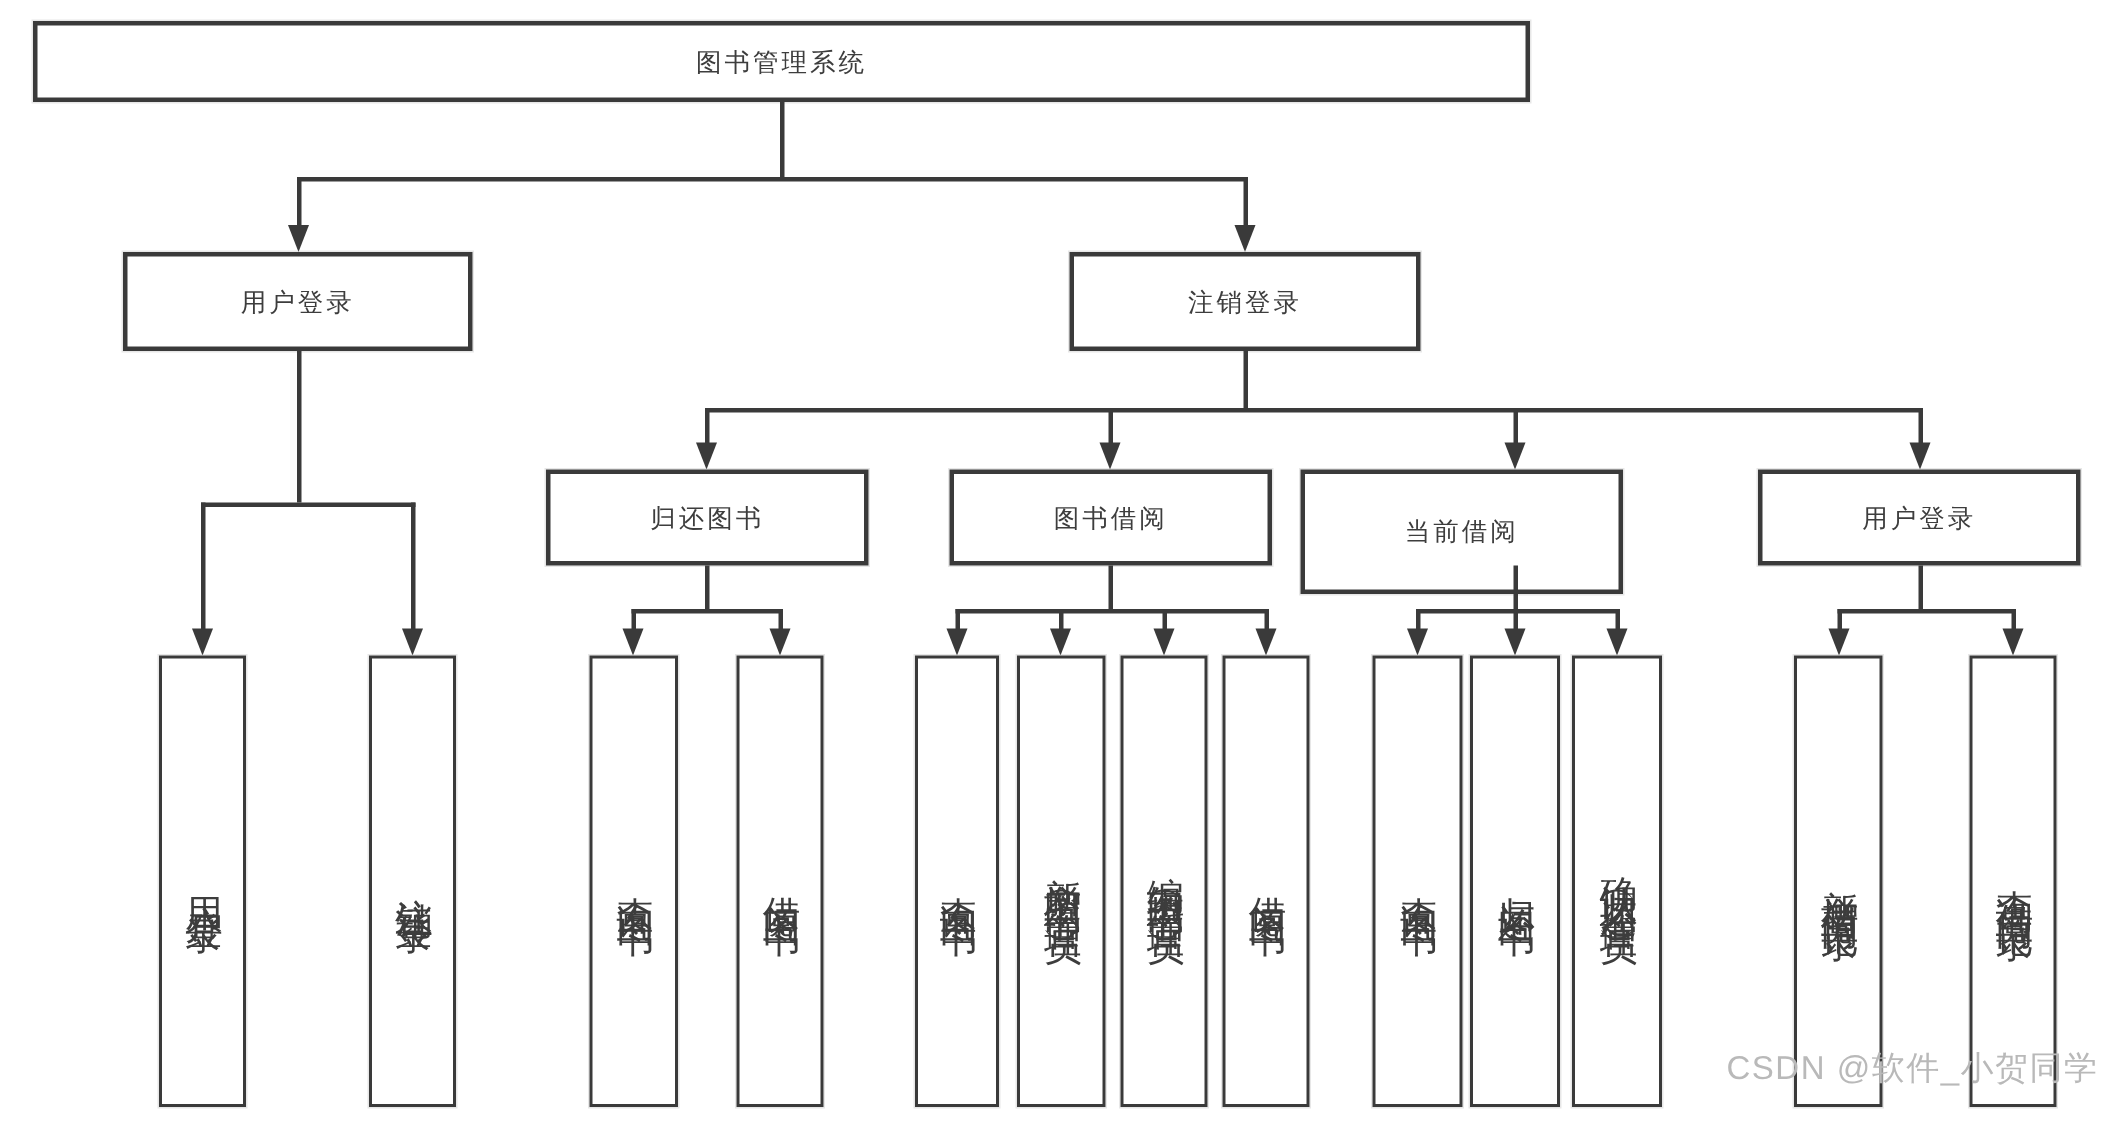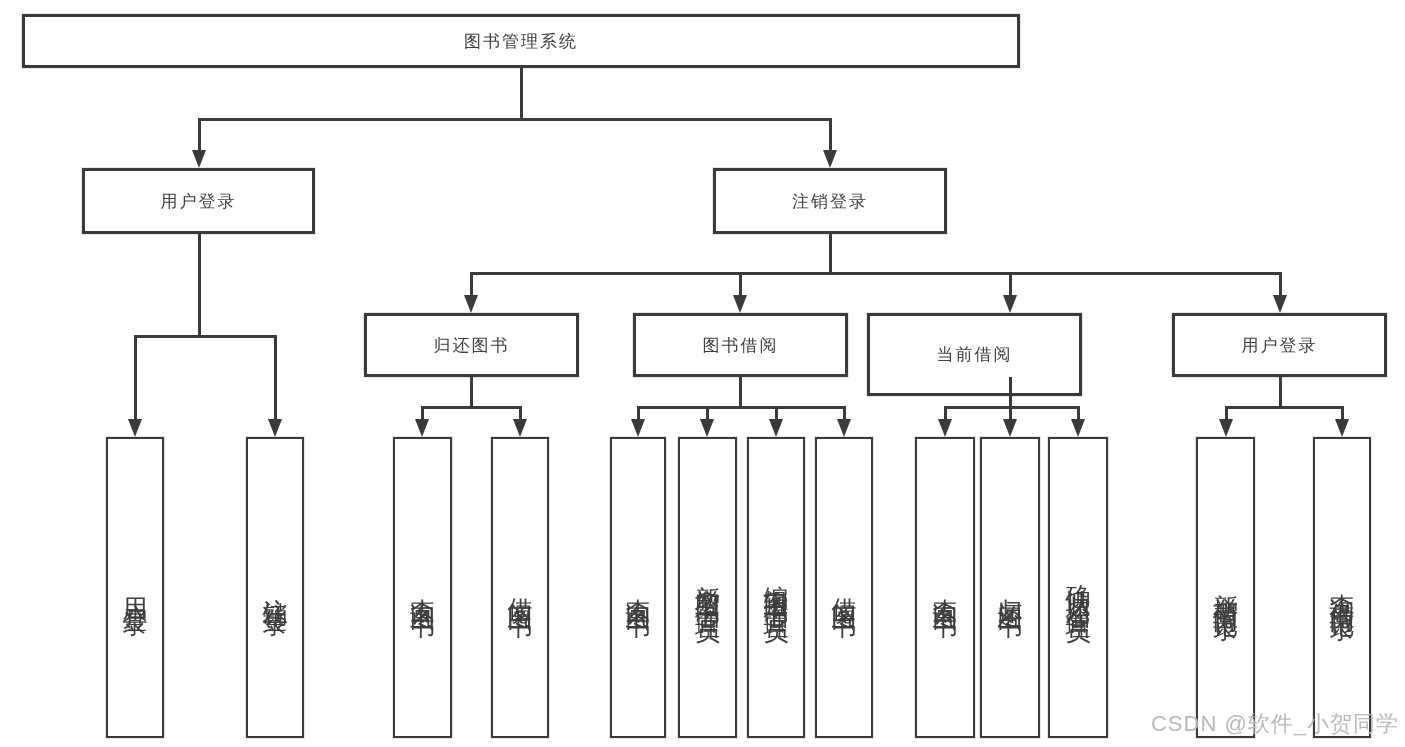--- a/index.html
+++ b/index.html
@@ -40,21 +40,21 @@
   .hline{position:absolute;height:3px;background:#3a3a3a;}
   .arrowhead{
     position:absolute;
     width:0;height:0;
     border-left:7px solid transparent;
     border-right:7px solid transparent;
     border-top:18px solid #3a3a3a;
   }
   .watermark{
     position:absolute;
-    right:6px;bottom:8px;
+    right:6px;bottom:20px;
     color:#b9b9b9;
     font-size:22px;
     letter-spacing:1px;
     white-space:nowrap;
     z-index:10;
   }
 </style>
 </head>
 <body>
 

